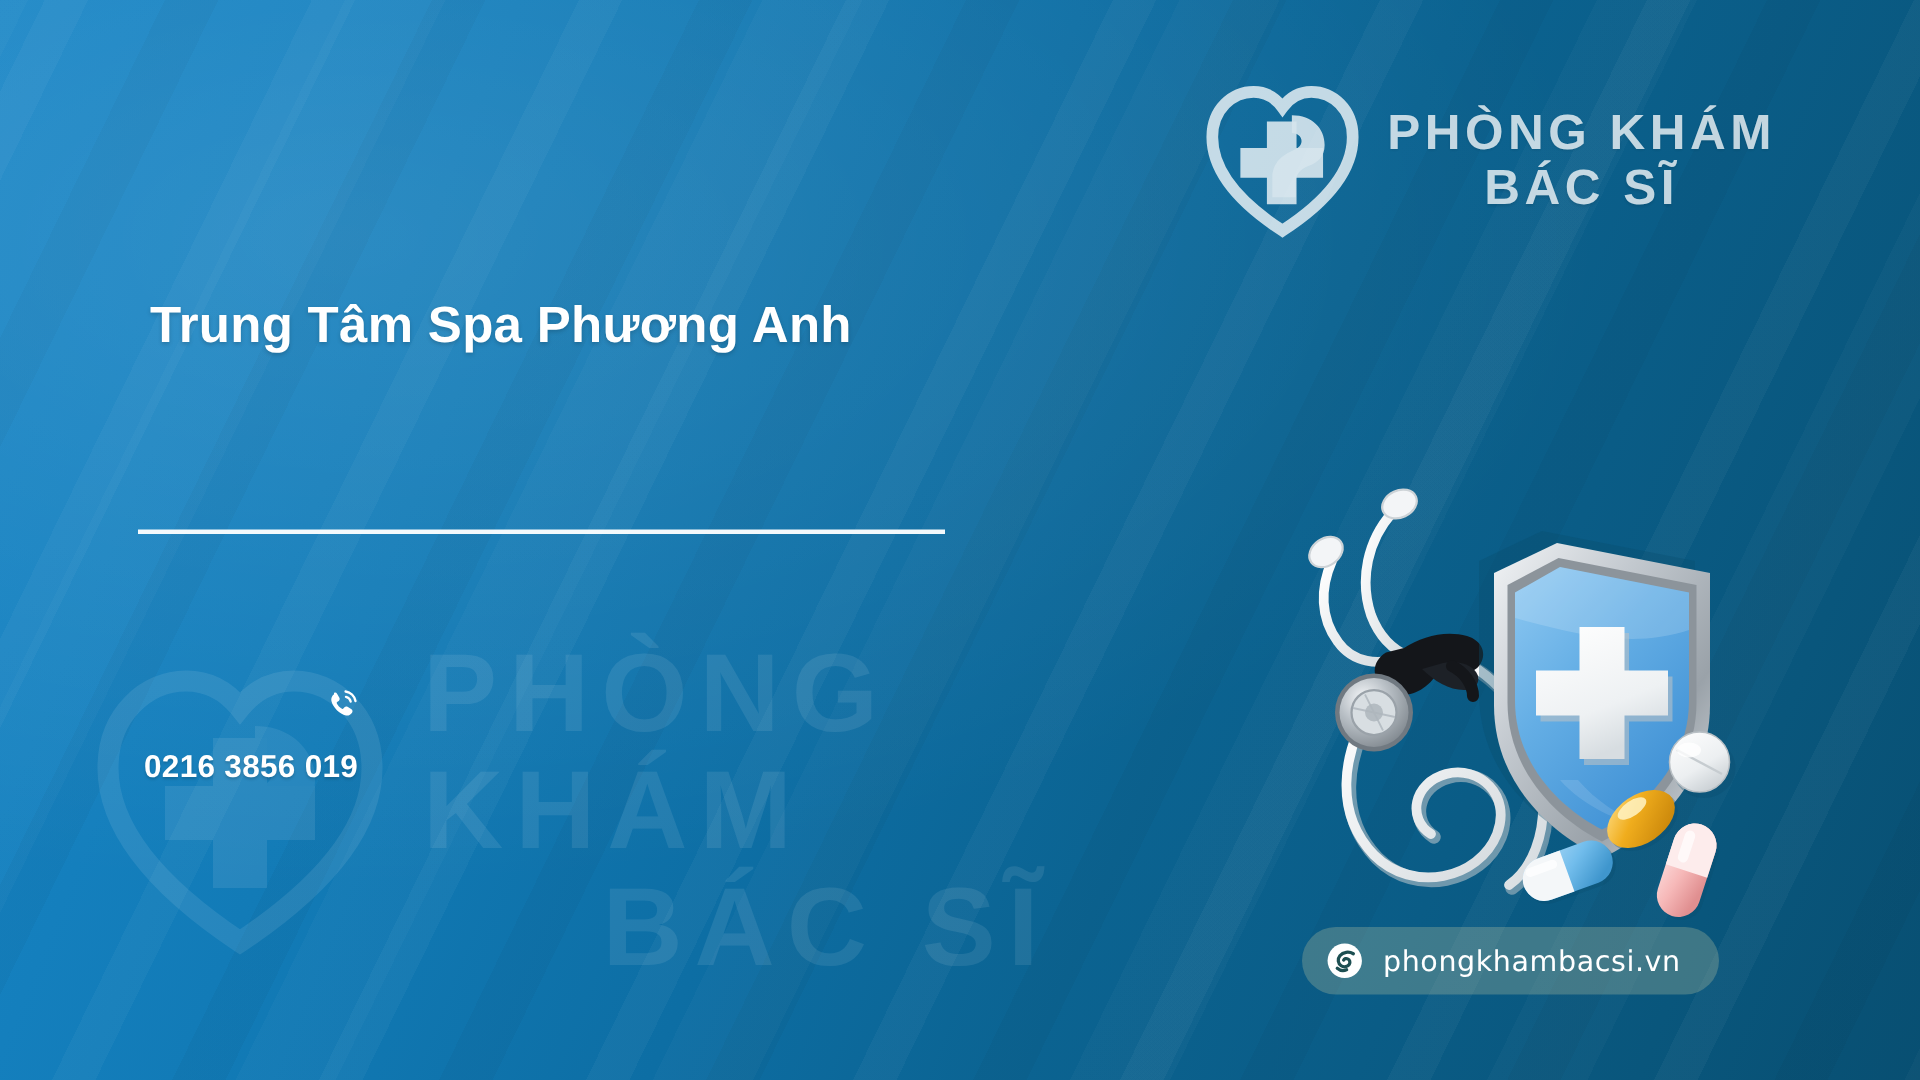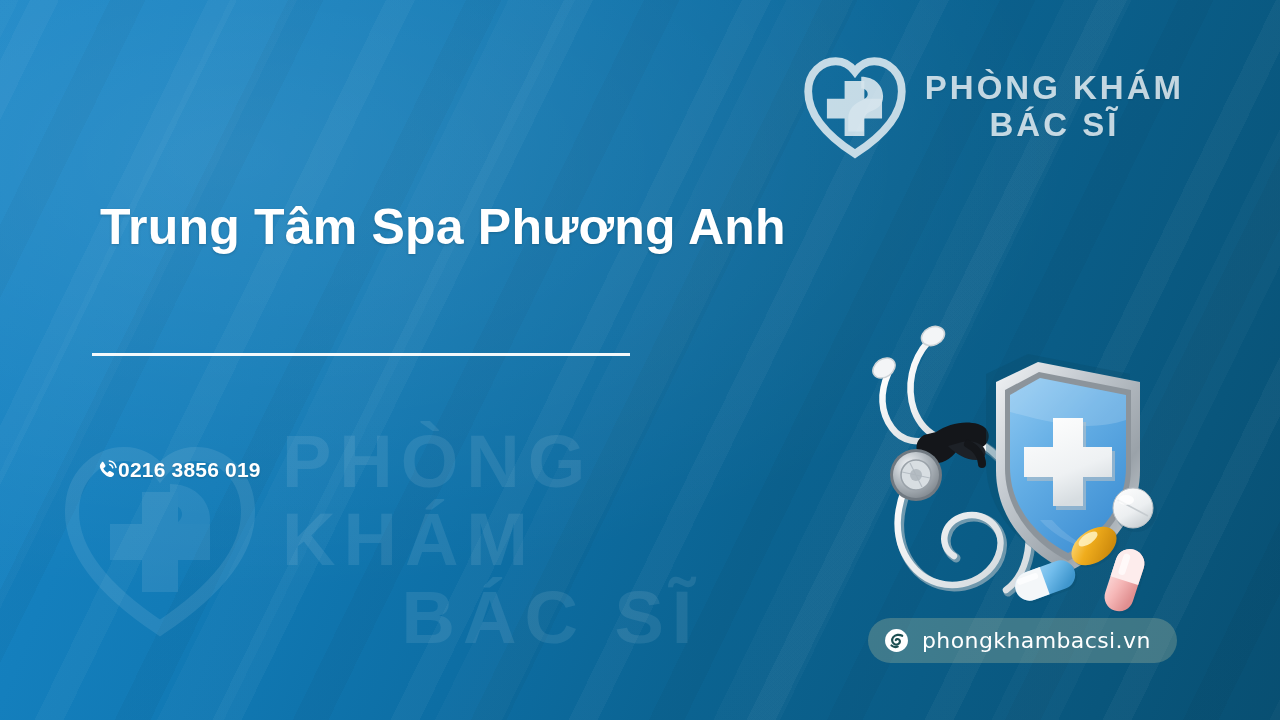--- a/index.html
+++ b/index.html
@@ -88,42 +88,43 @@
     line-height:1.12;
     letter-spacing:3px;
     text-shadow:0 1px 2px rgba(0,0,0,0.12);
   }
   .brand-l1 { font-size:33px; }
   .brand-l2 { font-size:33px; text-align:center; }
 
   
   .title {
     position:absolute; left:100px; top:198px;
-    font-size:50px; font-weight:bold; color:#ffffff;
+    font-size:34px; font-weight:bold; color:#ffffff;
     letter-spacing:0.2px;
     text-shadow:0 1px 3px rgba(0,0,0,0.18);
     white-space:nowrap;
   }
   .rule {
     position:absolute; left:92px; top:353px;
     width:538px; height:3px;
     background:#ffffff;
     opacity:0.95;
   }
   .subtitle {
     position:absolute; left:98px; top:391px;
     font-size:29px; font-weight:bold; color:#ffffff;
     letter-spacing:0.3px;
     text-shadow:0 1px 2px rgba(0,0,0,0.15);
   }
 
   .info-row {
     position:absolute;
-    display:flex; align-items:flex-start; 
+    display:flex; align-items:flex-end; gap:14px;
     color:#ffffff;
+    flex-direction:column;
   }
   .row-phone { left:96px; top:455px; }
   .row-addr  { left:96px; top:511px; }
 
   .info-ico { width:22px; height:26px; flex:0 0 auto; margin-top:2px; }
   .info-txt {
     font-size:21px; font-weight:bold; line-height:1.42;
     letter-spacing:0.2px;
     text-shadow:0 1px 2px rgba(0,0,0,0.18);
     white-space:pre-line;
@@ -132,21 +133,21 @@
   
   .url-pill {
     position:absolute; left:868px; top:618px;
     display:flex; align-items:center; gap:13px;
     padding:10px 26px 10px 16px;
     border-radius:24px;
     background:rgba(186,196,160,0.30);
   }
   .url-ico { width:25px; height:25px; flex:0 0 auto; }
   .url-txt {
-    font-size:22px; color:#ffffff; letter-spacing:0.4px;
+    font-size:19px; color:#ffffff; letter-spacing:0.4px;
     font-family:"DejaVu Sans",sans-serif;
   }
 
   
   .art { position:absolute; left:840px; top:320px; width:340px; height:300px; }
   .art svg { display:block; }
 </style>
 </head>
 <body>
 

